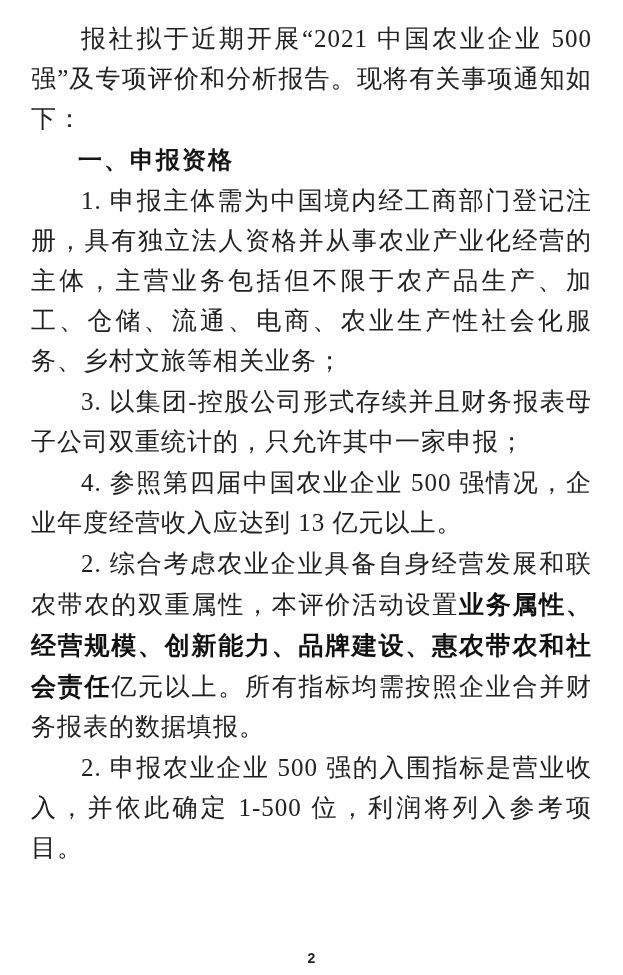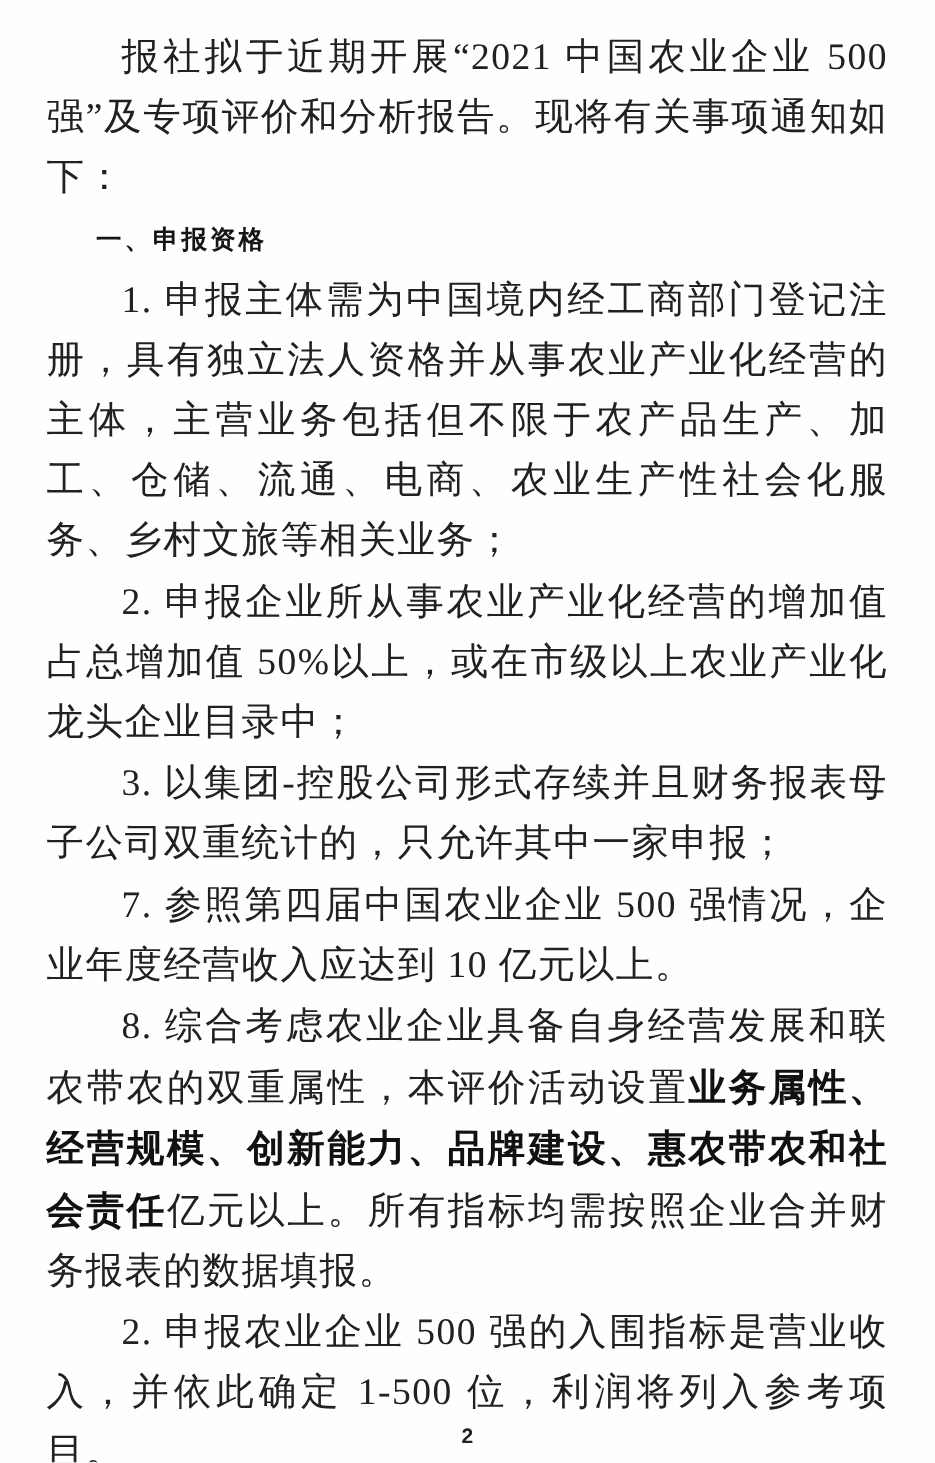--- a/index.html
+++ b/index.html
@@ -23,21 +23,21 @@
     line-height: 40px;
     letter-spacing: 1px;
   }
   p.para {
     margin: 1px;
     text-indent: 2em;
     text-align: justify;
   }
   h2.section-heading {
     margin: 0;
-    font-size: 17px;
+    font-size: 24px;
     line-height: 40px;
     text-indent: 2em;
     font-weight: bold;
     font-family: "Liberation Sans", "DejaVu Sans", sans-serif;
     color: #151515;
     letter-spacing: 2px;
   }
   .bold-run {
     font-weight: bold;
     font-family: "Liberation Sans", "DejaVu Sans", sans-serif;
@@ -62,28 +62,27 @@
 
 <div class="page">
   <div class="body-text">
 
     <p class="para">报社拟于近期开展“2021 中国农业企业 500 强”及专项评价和分析报告。现将有关事项通知如下：</p>
 
     <h2 class="section-heading">一、申报资格</h2>
 
     <p class="para">1. 申报主体需为中国境内经工商部门登记注册，具有独立法人资格并从事农业产业化经营的主体，主营业务包括但不限于农产品生产、加工、仓储、流通、电商、农业生产性社会化服务、乡村文旅等相关业务；</p>
 
-    <p class="para">2. 申报企业所从事农业产业化经营的增加值占总增加值 50%以上，或在市级以上农业产业化龙头企业目录中；</p>
 
     <p class="para">3. 以集团-控股公司形式存续并且财务报表母子公司双重统计的，只允许其中一家申报；</p>
 
-    <p class="para">7. 参照第四届中国农业企业 500 强情况，企业年度经营收入应达到 10 亿元以上。</p>
+    <p class="para">4. 参照第四届中国农业企业 500 强情况，企业年度经营收入应达到 13 亿元以上。</p>
 
 
-    <p class="para"><span>8. 综合考虑农业企业具备自身经营发展和联农带农的双重属性，本评价活动设置</span><span class="bold-run">业务属性、经营规模、创新能力、品牌建设、惠农带农和社会责任</span><span>亿元以上。所有指标均需按照企业合并财务报表的数据填报。</span></p>
+    <p class="para"><span>2. 综合考虑农业企业具备自身经营发展和联农带农的双重属性，本评价活动设置</span><span class="bold-run">业务属性、经营规模、创新能力、品牌建设、惠农带农和社会责任</span><span>亿元以上。所有指标均需按照企业合并财务报表的数据填报。</span></p>
 
     <p class="para">2. 申报农业企业 500 强的入围指标是营业收入，并依此确定 1-500 位，利润将列入参考项目。</p>
 
   </div>
 
   <div class="page-footer">
     <span class="page-number">2</span>
   </div>
 </div>
 

